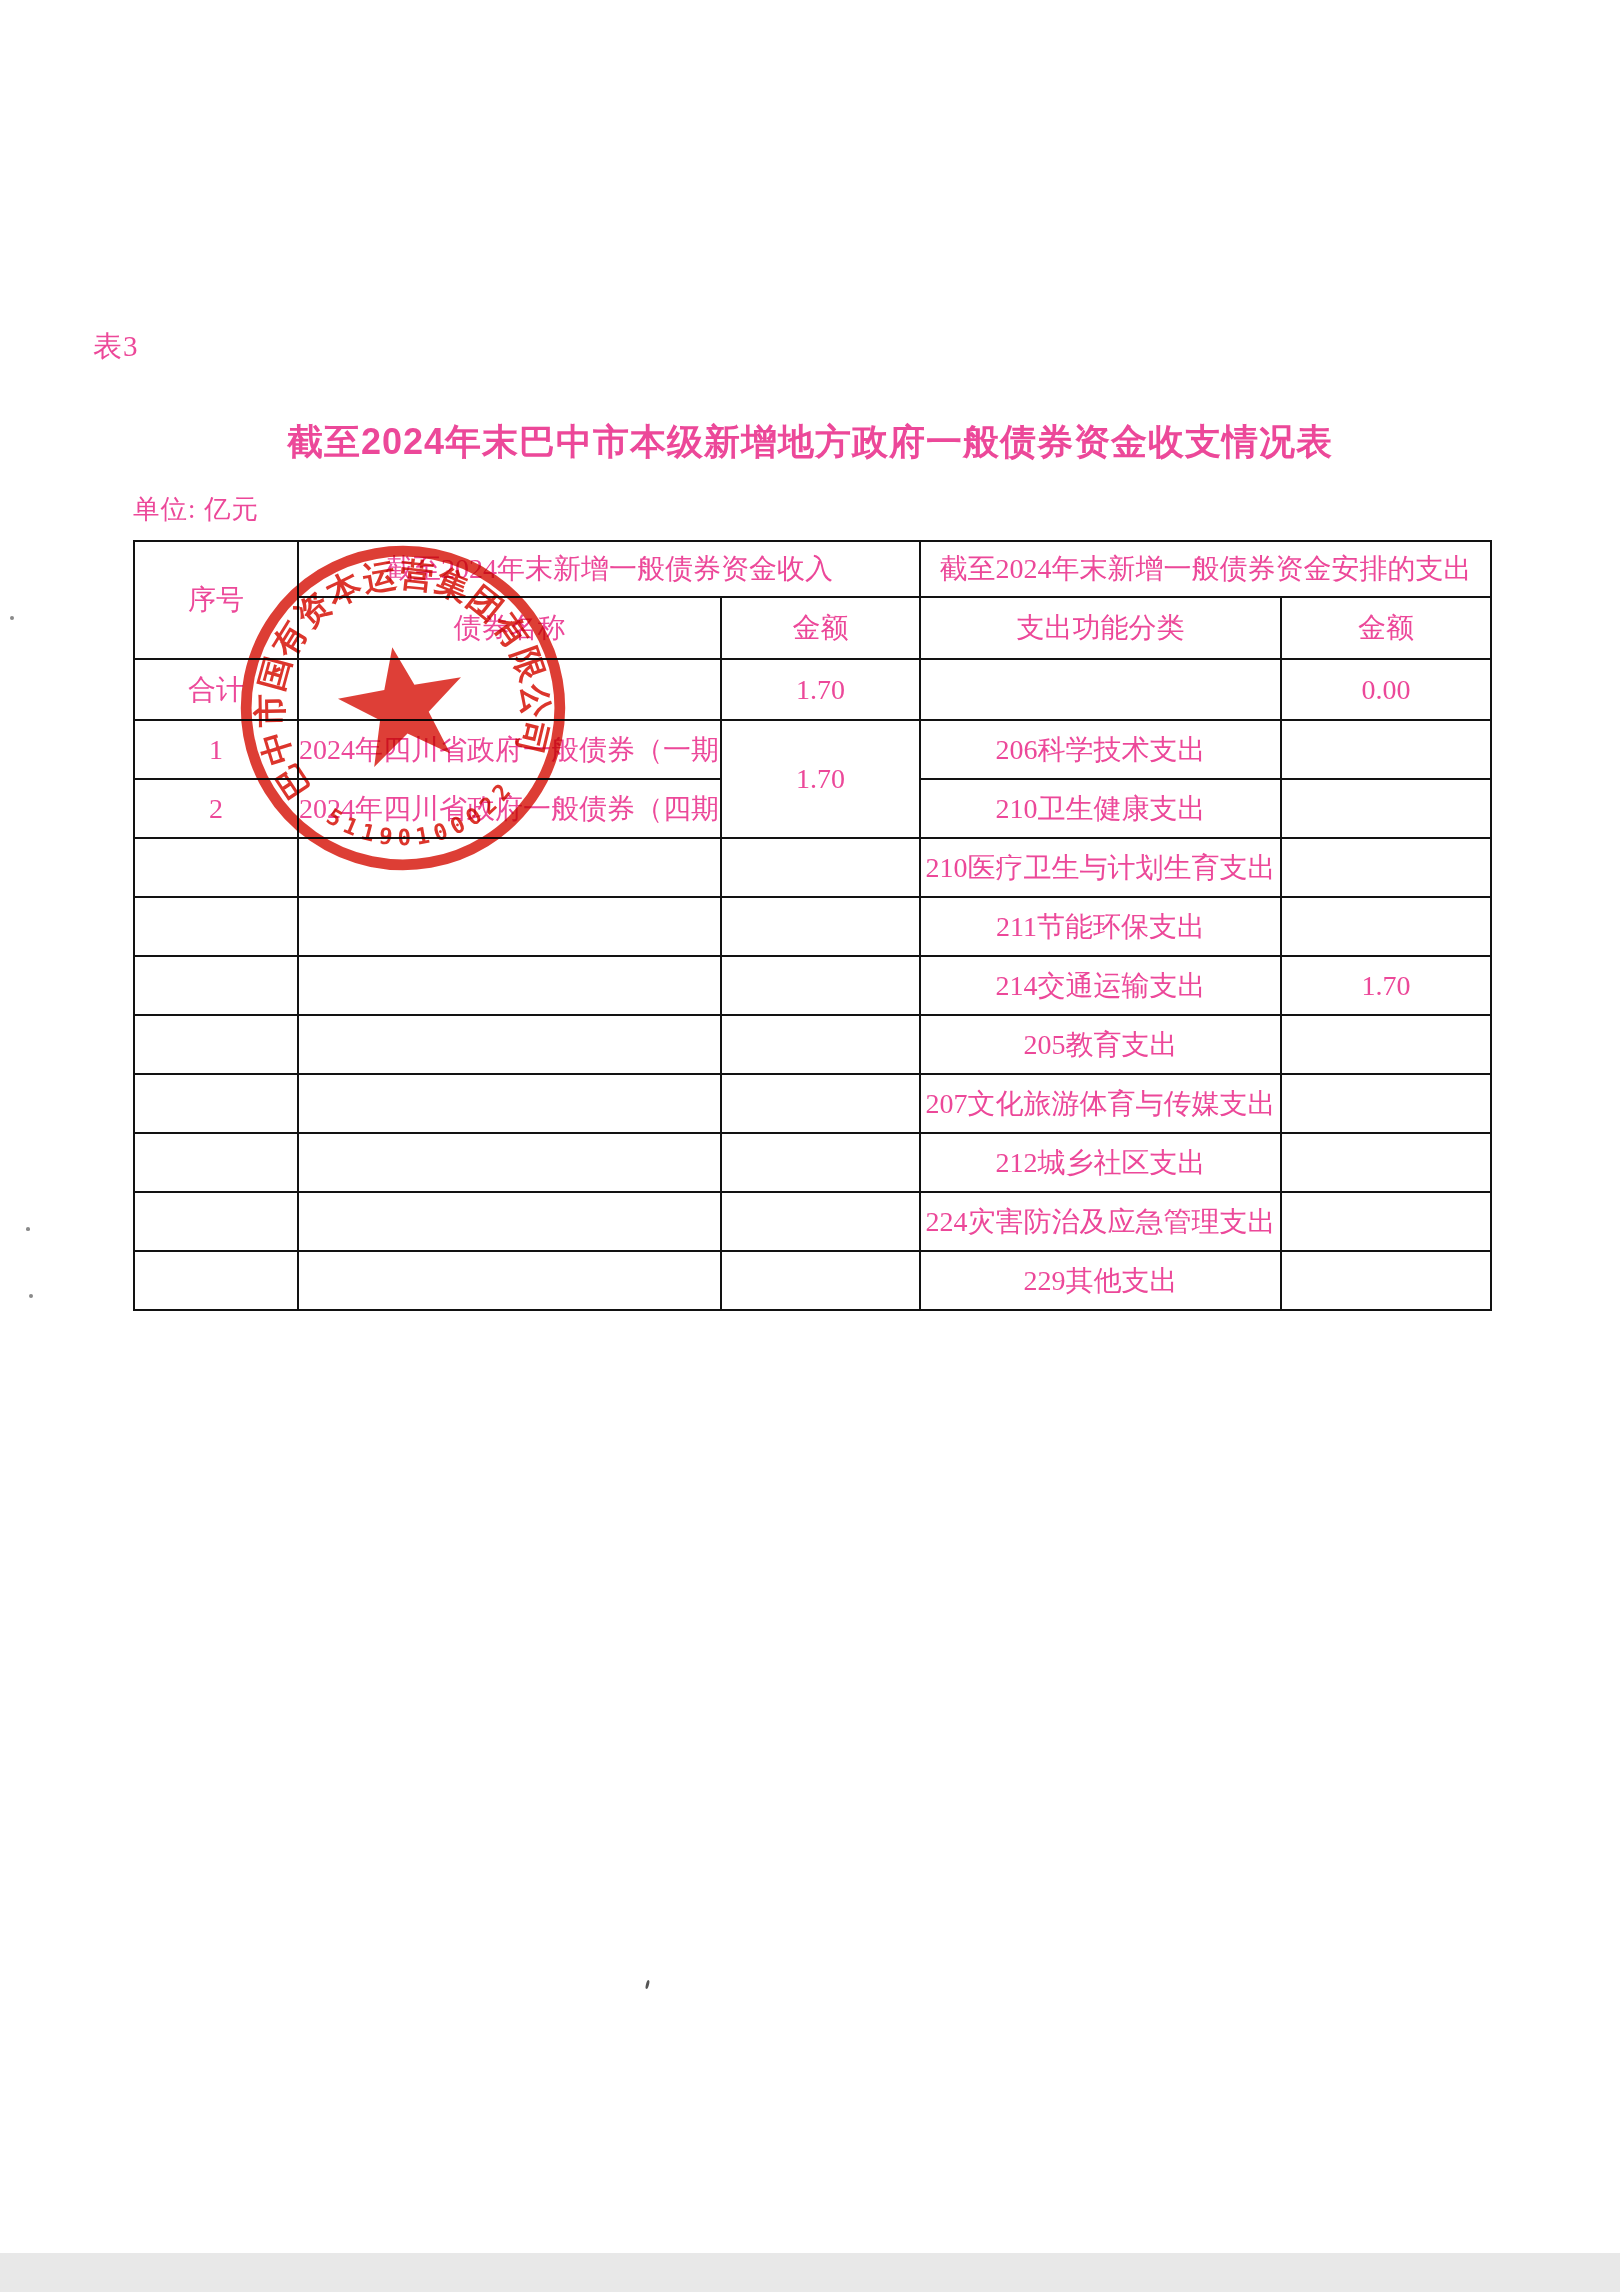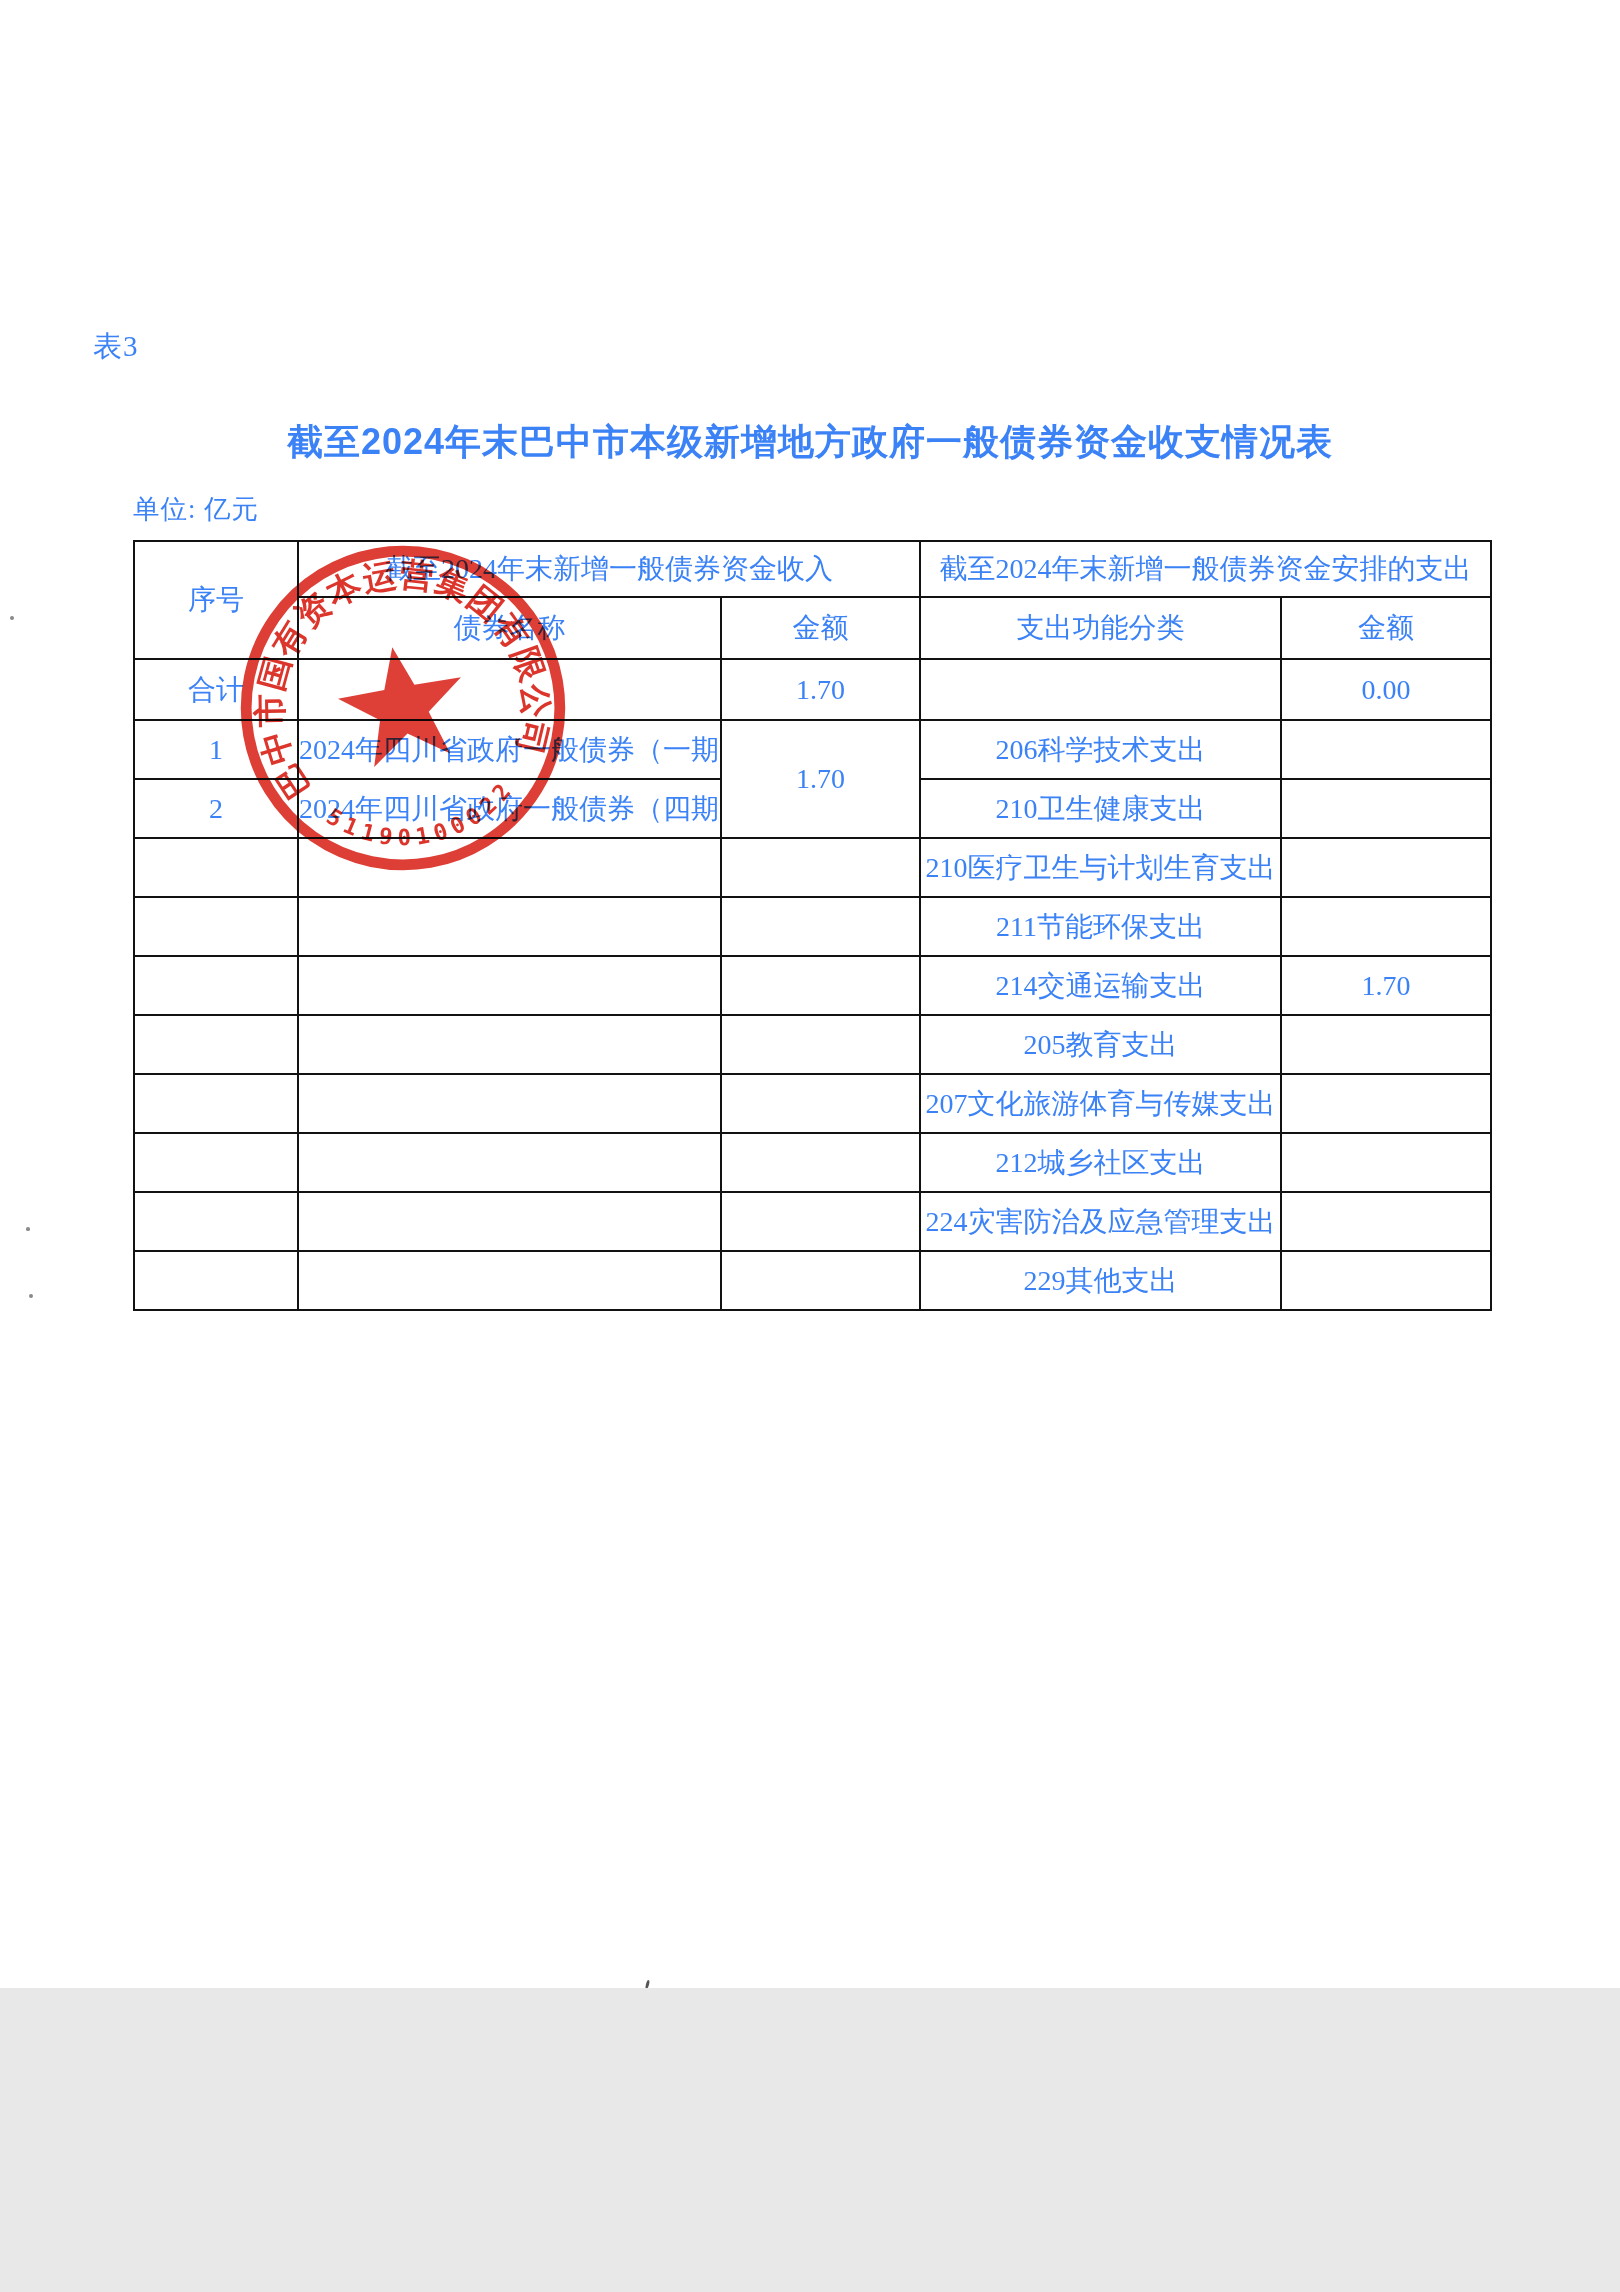--- a/index.html
+++ b/index.html
@@ -1,22 +1,22 @@
 <!DOCTYPE html>
 <html><head>
 <meta charset="utf-8">
 <style>
   html,body{margin:0;padding:0;background:#e8e8e8;}
   .page{
     position:relative;
-    width:1620px;height:1988px;
+    width:1620px;height:2253px;
     background:#ffffff;
     overflow:hidden;
     font-family:"Liberation Serif", serif;
-    color:#3b82f6;
+    color:#ec4899;
     text-decoration:underline;
   }
   .tbl-label{
     position:absolute;left:93px;top:327px;
     font-size:29px;letter-spacing:1px;
   }
   .doc-title{
     position:absolute;left:0;top:390px;width:100%;
     text-align:center;
     font-family:"Liberation Sans", sans-serif;

